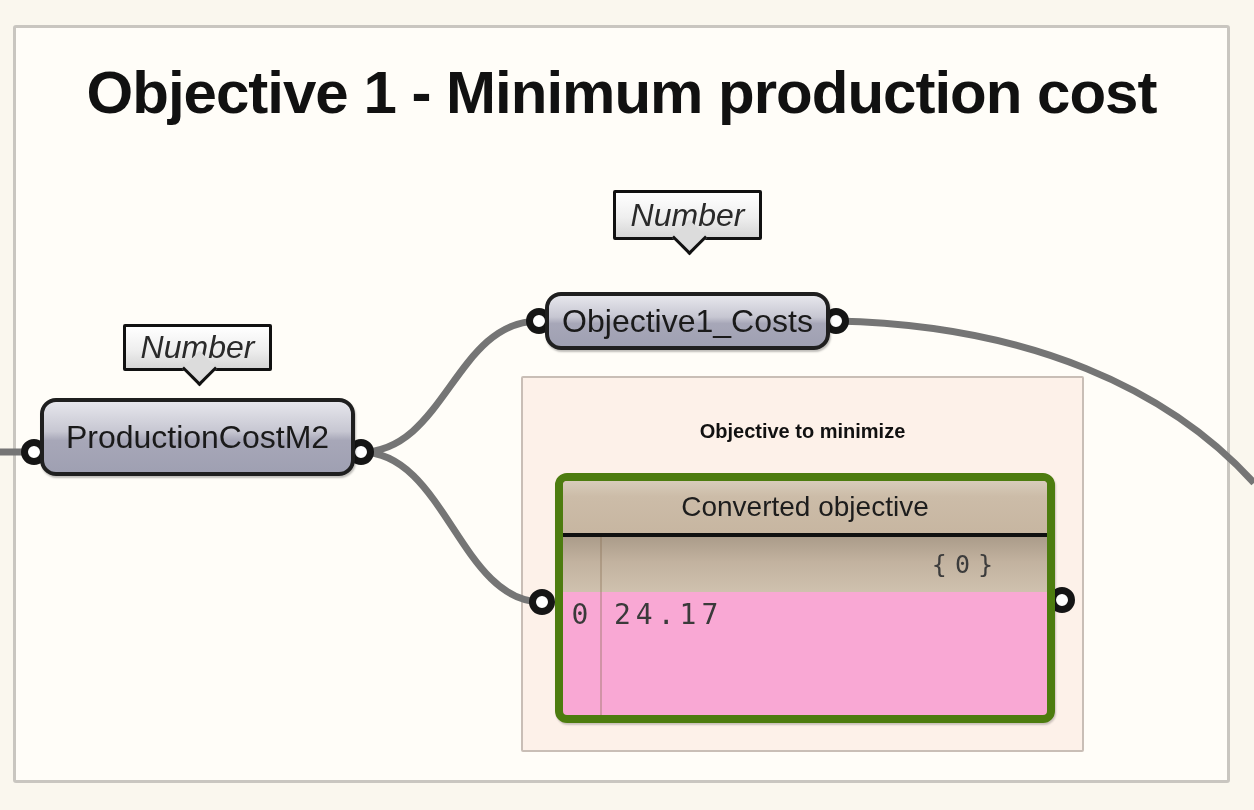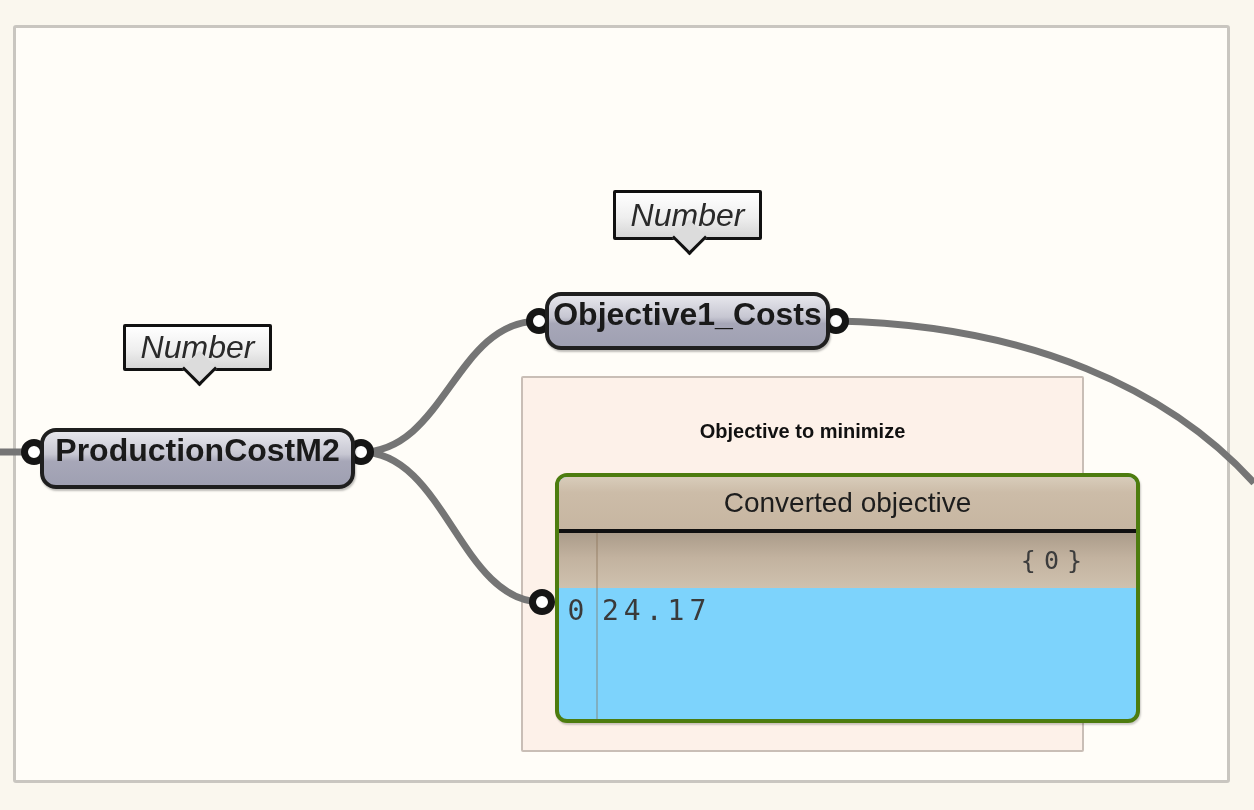--- a/index.html
+++ b/index.html
@@ -32,26 +32,25 @@
   }
 
   
   svg.wire-layer{position:absolute;left:0;top:0;z-index:3;}
 
   
   .pill{
     position:absolute;z-index:4;box-sizing:border-box;
     border:4px solid #1f1f1f;border-radius:16px;
     background:linear-gradient(180deg,#e6e6ec 0%,#c7c7d2 42%,#a7a7b8 55%,#9fa0b2 100%);
-    display:flex;align-items:flex-start;justify-content:center;
+    display:flex;align-items:center;justify-content:center;
     box-shadow:1px 2px 2px rgba(0,0,0,0.25);
-    font-weight:bold;
   }
   .pill-label{font-size:32px;color:#1a1a1a;white-space:nowrap;}
-  .pill-production{left:40px;top:428px;width:315px;height:61px;}
+  .pill-production{left:40px;top:398px;width:315px;height:78px;}
   .pill-objective{left:545px;top:292px;width:285px;height:58px;}
 
   
   .tooltip{
     position:absolute;z-index:5;box-sizing:border-box;
     border:3px solid #111;border-radius:2px;
     background:linear-gradient(180deg,#ffffff 0%,#efefef 55%,#d6d6d6 100%);
     display:flex;align-items:center;justify-content:center;
     font-size:32px;color:#2a2a2a;font-style:italic;
   }
@@ -59,23 +58,23 @@
     position:absolute;left:50%;bottom:-13px;width:22px;height:22px;
     margin-left:-11px;transform:rotate(45deg);
     background:#dcdcdc;
     border-right:3px solid #111;border-bottom:3px solid #111;
   }
   .tooltip-1{left:123px;top:324px;width:149px;height:47px;}
   .tooltip-2{left:613px;top:190px;width:149px;height:50px;}
 
   
   .panel{
-    position:absolute;left:555px;top:473px;width:585px;height:250px;
-    box-sizing:border-box;border:4px solid #4d7c0f;border-radius:12px;
-    overflow:hidden;z-index:4;background:#7dd3fc;
+    position:absolute;left:555px;top:473px;width:500px;height:250px;
+    box-sizing:border-box;border:8px solid #4d7c0f;border-radius:12px;
+    overflow:hidden;z-index:4;background:#f9a8d4;
     display:flex;flex-direction:column;
     box-shadow:1px 2px 2px rgba(0,0,0,0.2);
   }
   .panel-header{
     height:52px;flex:none;
     background:linear-gradient(180deg,#d8ccba 0%,#ccbca8 30%,#c7b6a1 100%);
     display:flex;align-items:center;justify-content:center;
     font-size:28px;color:#1d1d1d;
   }
   .panel-rule{height:4px;flex:none;background:#101010;}
@@ -92,28 +91,29 @@
     position:absolute;left:37px;top:0;bottom:0;width:2px;
     background:rgba(135,110,80,0.35);
   }
   .data-row{
     position:absolute;left:0;top:55px;right:0;height:44px;
     display:flex;align-items:center;
     font-family:"DejaVu Sans Mono",monospace;font-size:28px;
     letter-spacing:5px;color:#3a3a3a;
   }
   .cell-index{width:39px;flex:none;text-align:center;}
-  .cell-value{padding-left:4px;}
+  .cell-value{padding-left:12px;}
 </style>
 </head>
 <body>
 
 <div class="canvas">
 
   <div class="main-group"></div>
+  <div class="group-title">Objective 1 - Minimum production cost</div>
 
   <div class="sub-group">
     <div class="sub-group-title">Objective to minimize</div>
   </div>
 
   <svg class="wire-layer" width="1254" height="810" viewBox="0 0 1254 810">
     <g fill="none" stroke="#757575" stroke-width="7">
       <path d="M 0 452 H 34"></path>
       <path d="M 361 452 C 445 452, 455 321, 539 321"></path>
       <path d="M 361 452 C 445 452, 460 602, 542 602"></path>

